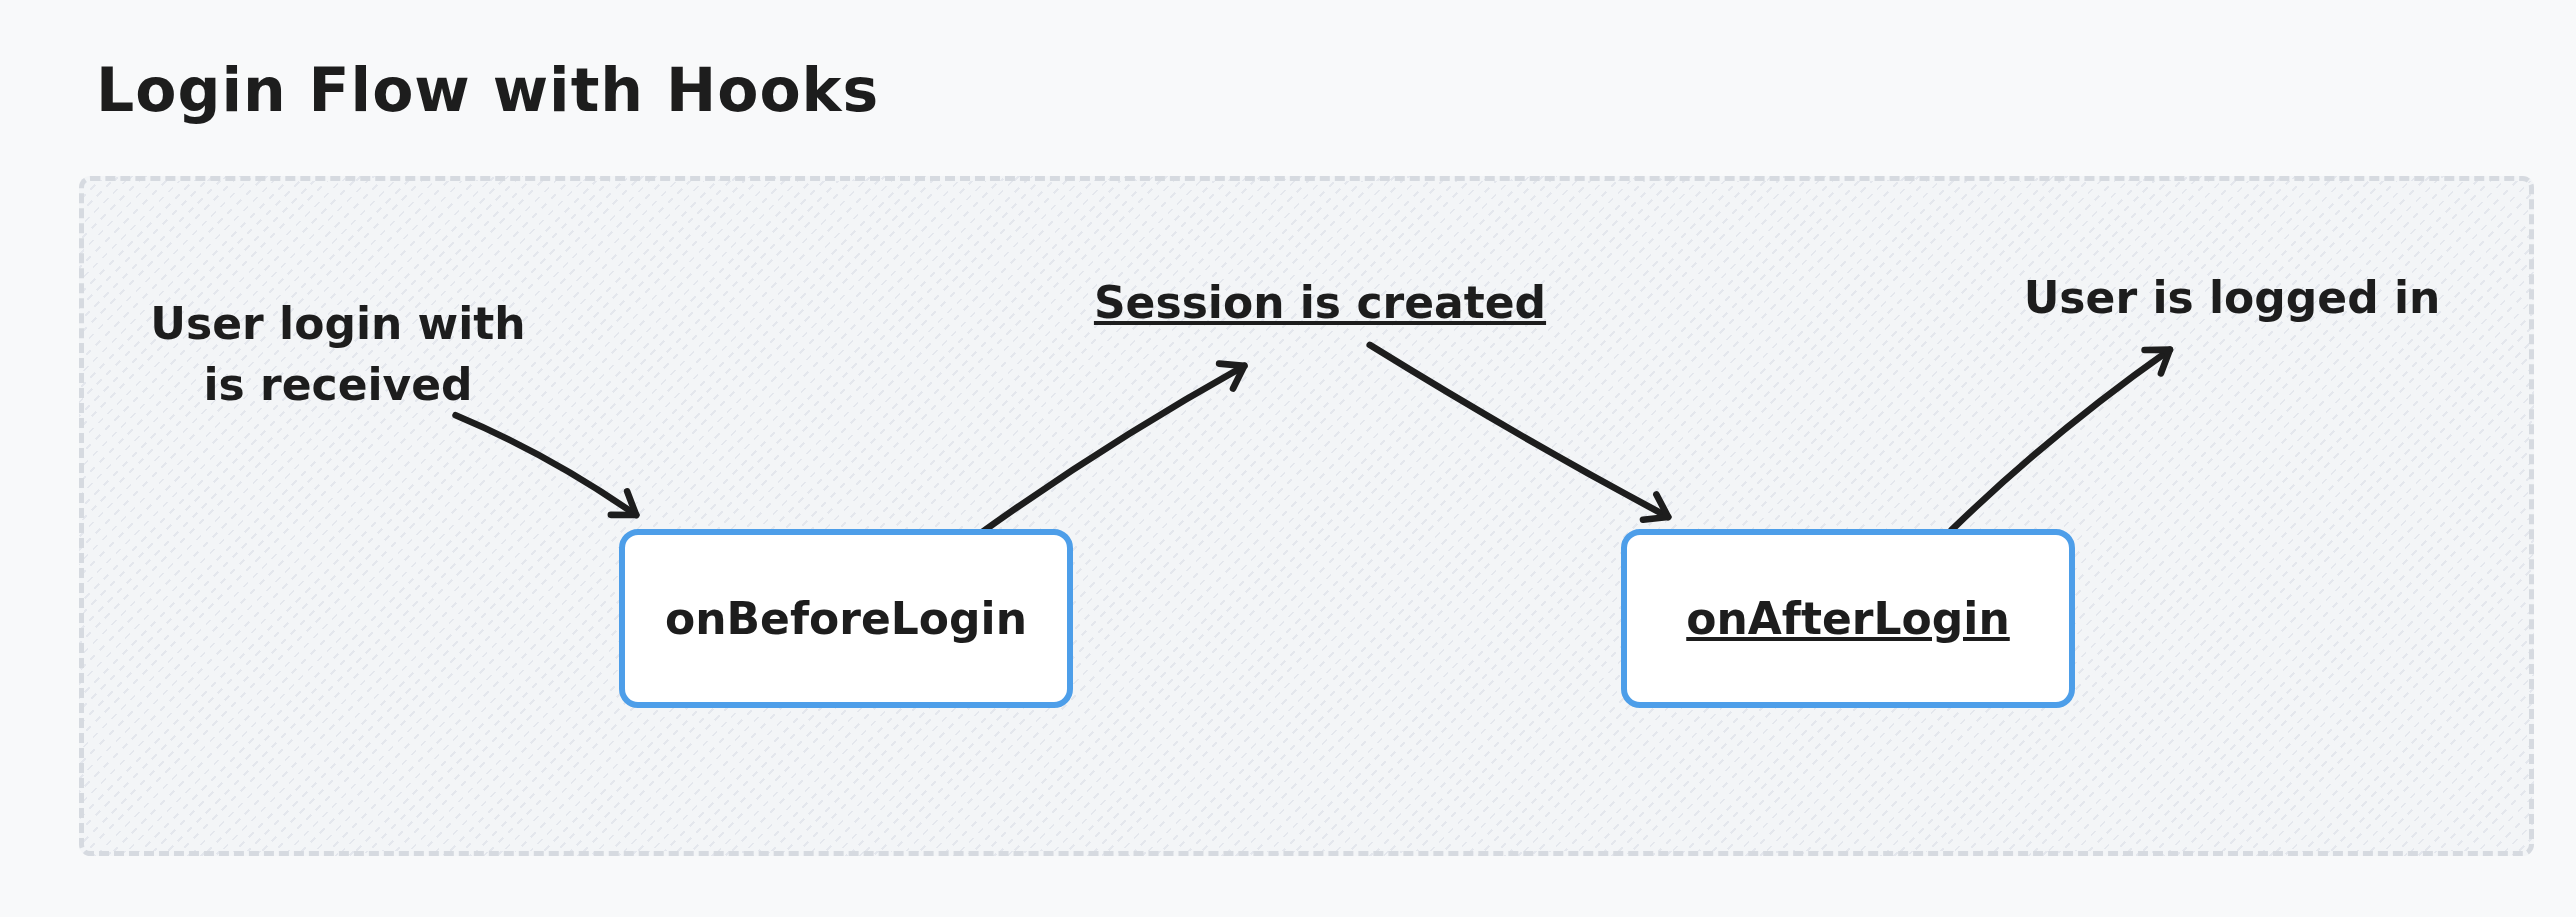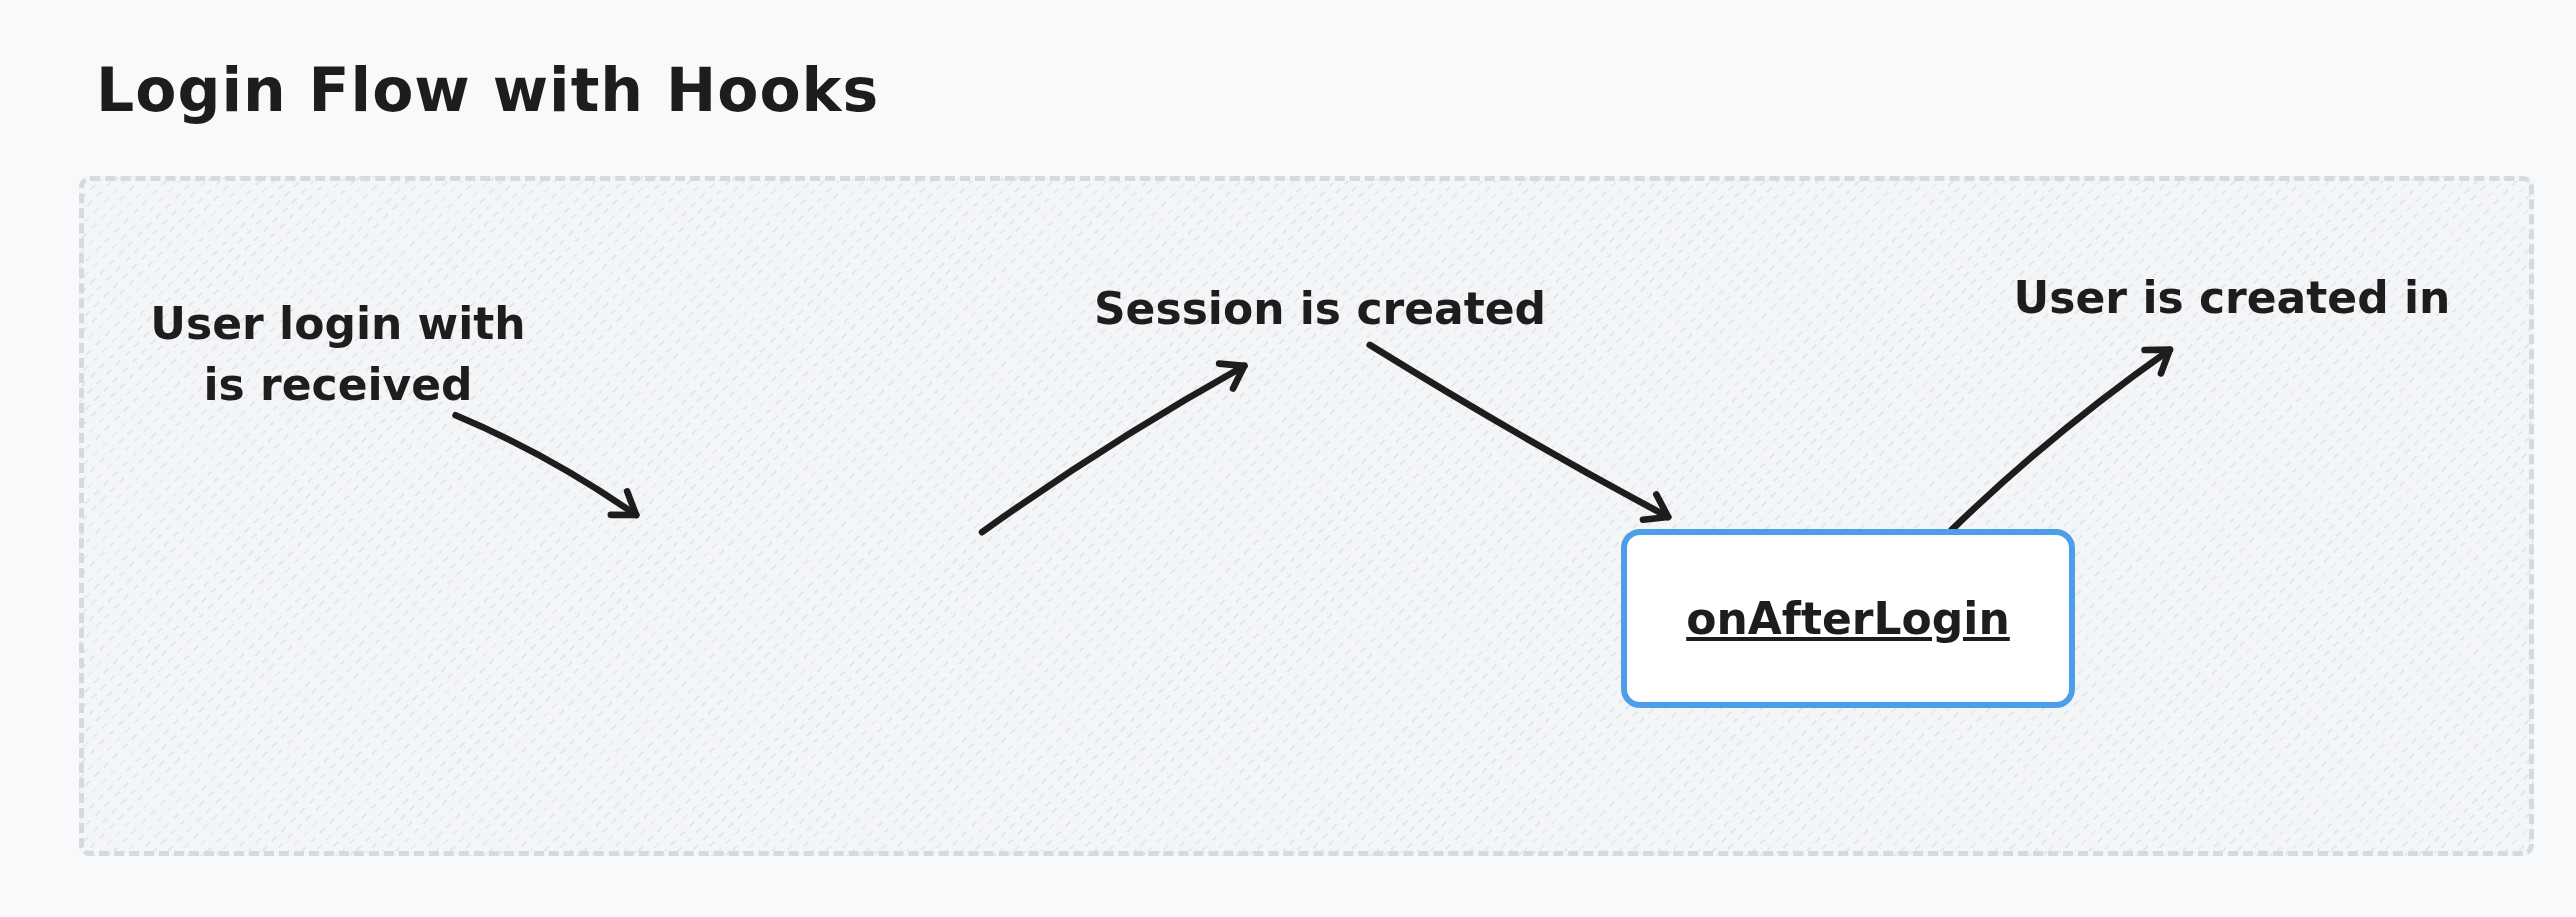--- a/index.html
+++ b/index.html
@@ -38,21 +38,21 @@
   }
   .node-before{left:599px;top:529px;width:454px;height:179px;}
   .node-after{left:1601px;top:529px;width:454px;height:179px;text-decoration:underline;}
 
   .note{
     position:absolute;width:494px;
     font-size:44px;font-weight:bold;line-height:61px;
     text-align:center;color:#1d1d1d;white-space:nowrap;
   }
   .note-user-data{left:71px;top:293px;}
-  .note-session{left:1053px;top:278px;}
+  .note-session{left:1053px;top:272px;text-decoration:underline;}
   .note-logged-in{left:1965px;top:267px;}
 
   .arrows{
     position:absolute;left:0;top:0;width:2576px;height:917px;
     pointer-events:none;
   }
   .arrows path.shaft{
     fill:none;stroke:#1d1d1d;stroke-width:7px;
     stroke-linecap:round;stroke-linejoin:round;
   }
@@ -78,21 +78,24 @@
     <path class="shaft" d="M2032 558 Q2138 455 2262 368" marker-end="url(#ah)"></path>
   </svg>
 
   <div class="note note-user-data">
     <div>User login with</div>
     <div>is received</div>
   </div>
 
   <div class="note note-session">Session is created</div>
 
-  <div class="note note-logged-in">User is created in</div>
+  <div class="note note-logged-in">User is logged in</div>
 
+  <div class="node node-before">
+    <span>onBeforeLogin</span>
+  </div>
 
   <div class="node node-after">
     <span>onAfterLogin</span>
   </div>
 
 </div>
 
 
 </body></html>

